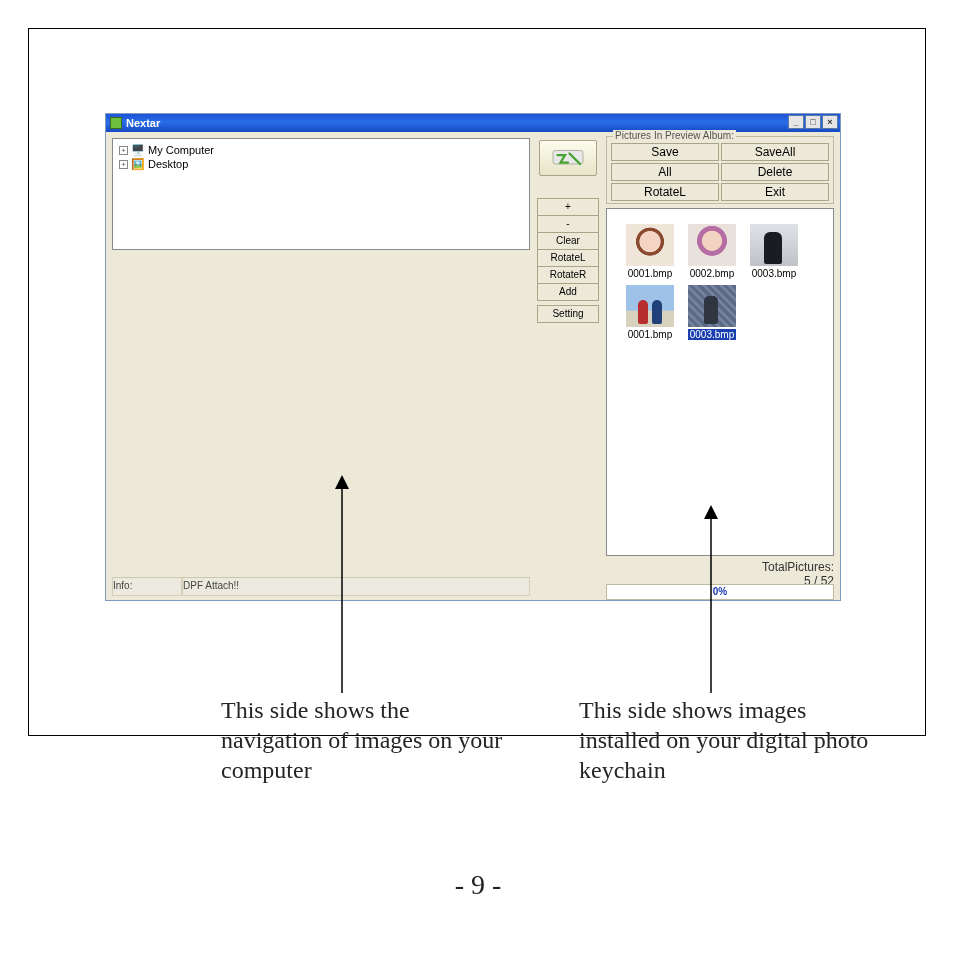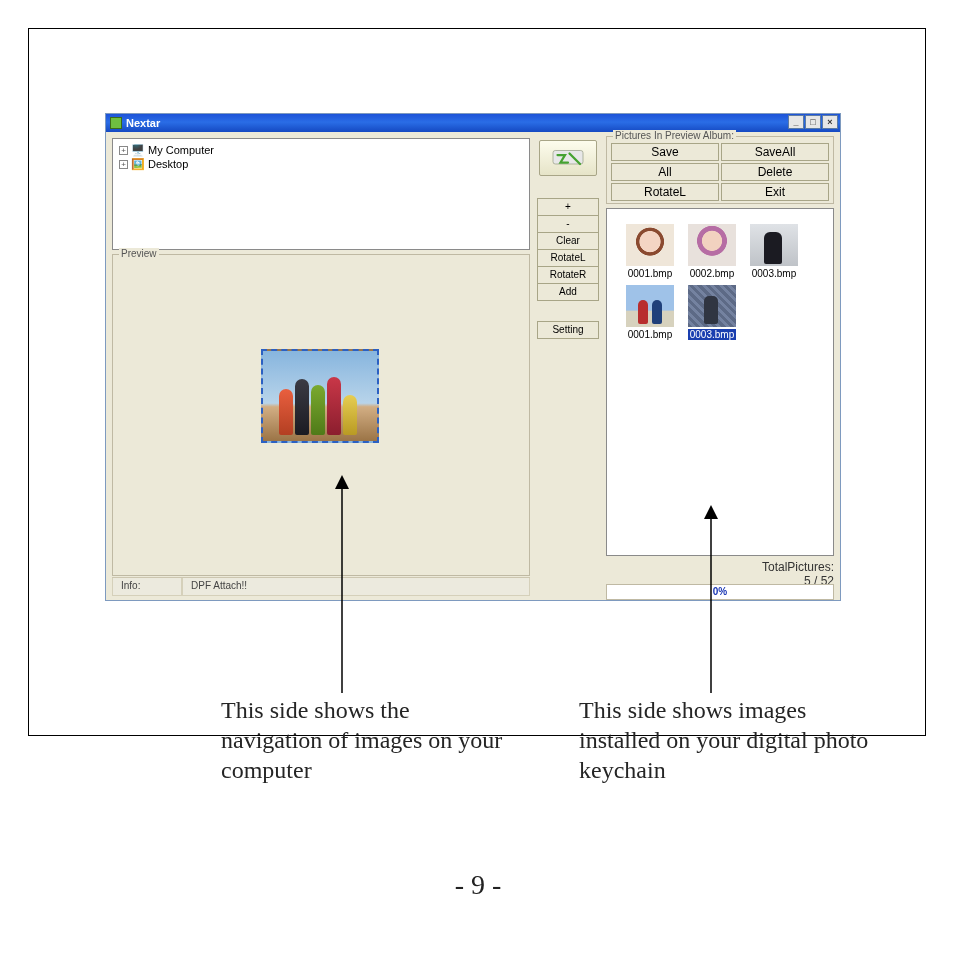--- a/index.html
+++ b/index.html
@@ -146,21 +146,21 @@
     height: 18px;
     display: flex;
     border-top: 1px solid #ccc6b0;
     font-size: 10px;
     color: #444;
   }
   .info-cell {
     border: 1px solid #d5d0ba;
     border-top: none;
     background: #eceade;
-    padding: 2px 8px;
+    padding: 2px 0;
     box-sizing: border-box;
   }
   .info-cell.l { width: 70px; }
   .info-cell.r { flex: 1; }
 
   .center-col {
     position: absolute;
     left: 430px;
     top: 24px;
     width: 64px;
@@ -183,21 +183,21 @@
     margin: 0 auto;
     margin-top: -1px;
     background: #ece9d8;
     border: 1px solid #a8a587;
     font-size: 10px;
     text-align: center;
     line-height: 16px;
     color: #000;
     box-sizing: border-box;
   }
-  .btn.spacer { margin-top: 20px; }
+  .btn.spacer { margin-top: 4px; }
   .btn.topspace { margin-top: 22px; }
 
   .album-fieldset {
     position: absolute;
     left: 500px;
     top: 22px;
     width: 228px;
     height: 68px;
     border: 1px solid #bfb9a3;
     box-sizing: border-box;
@@ -333,30 +333,20 @@
         <span class="ticon-pc">🖥️</span>
         <span>My Computer</span>
       </div>
       <div class="tree-row">
         <span class="tsq">+</span>
         <span class="ticon-pc">🖼️</span>
         <span>Desktop</span>
       </div>
     </div>
 
-    <div class="preview-panel">
-      <div class="fieldset-label">Preview</div>
-      <div class="preview-image">
-        <div class="fig f1"></div>
-        <div class="fig f2"></div>
-        <div class="fig f3"></div>
-        <div class="fig f4"></div>
-        <div class="fig f5"></div>
-      </div>
-    </div>
 
     <div class="info-bar">
       <div class="info-cell l">Info:</div>
       <div class="info-cell r">DPF Attach!!</div>
     </div>
 
     <div class="center-col">
       <div class="device-icon">
         <svg viewBox="0 0 48 32">
           <rect x="4" y="6" width="40" height="18" rx="3" fill="#e8e8e8" stroke="#9aa08a"></rect>

